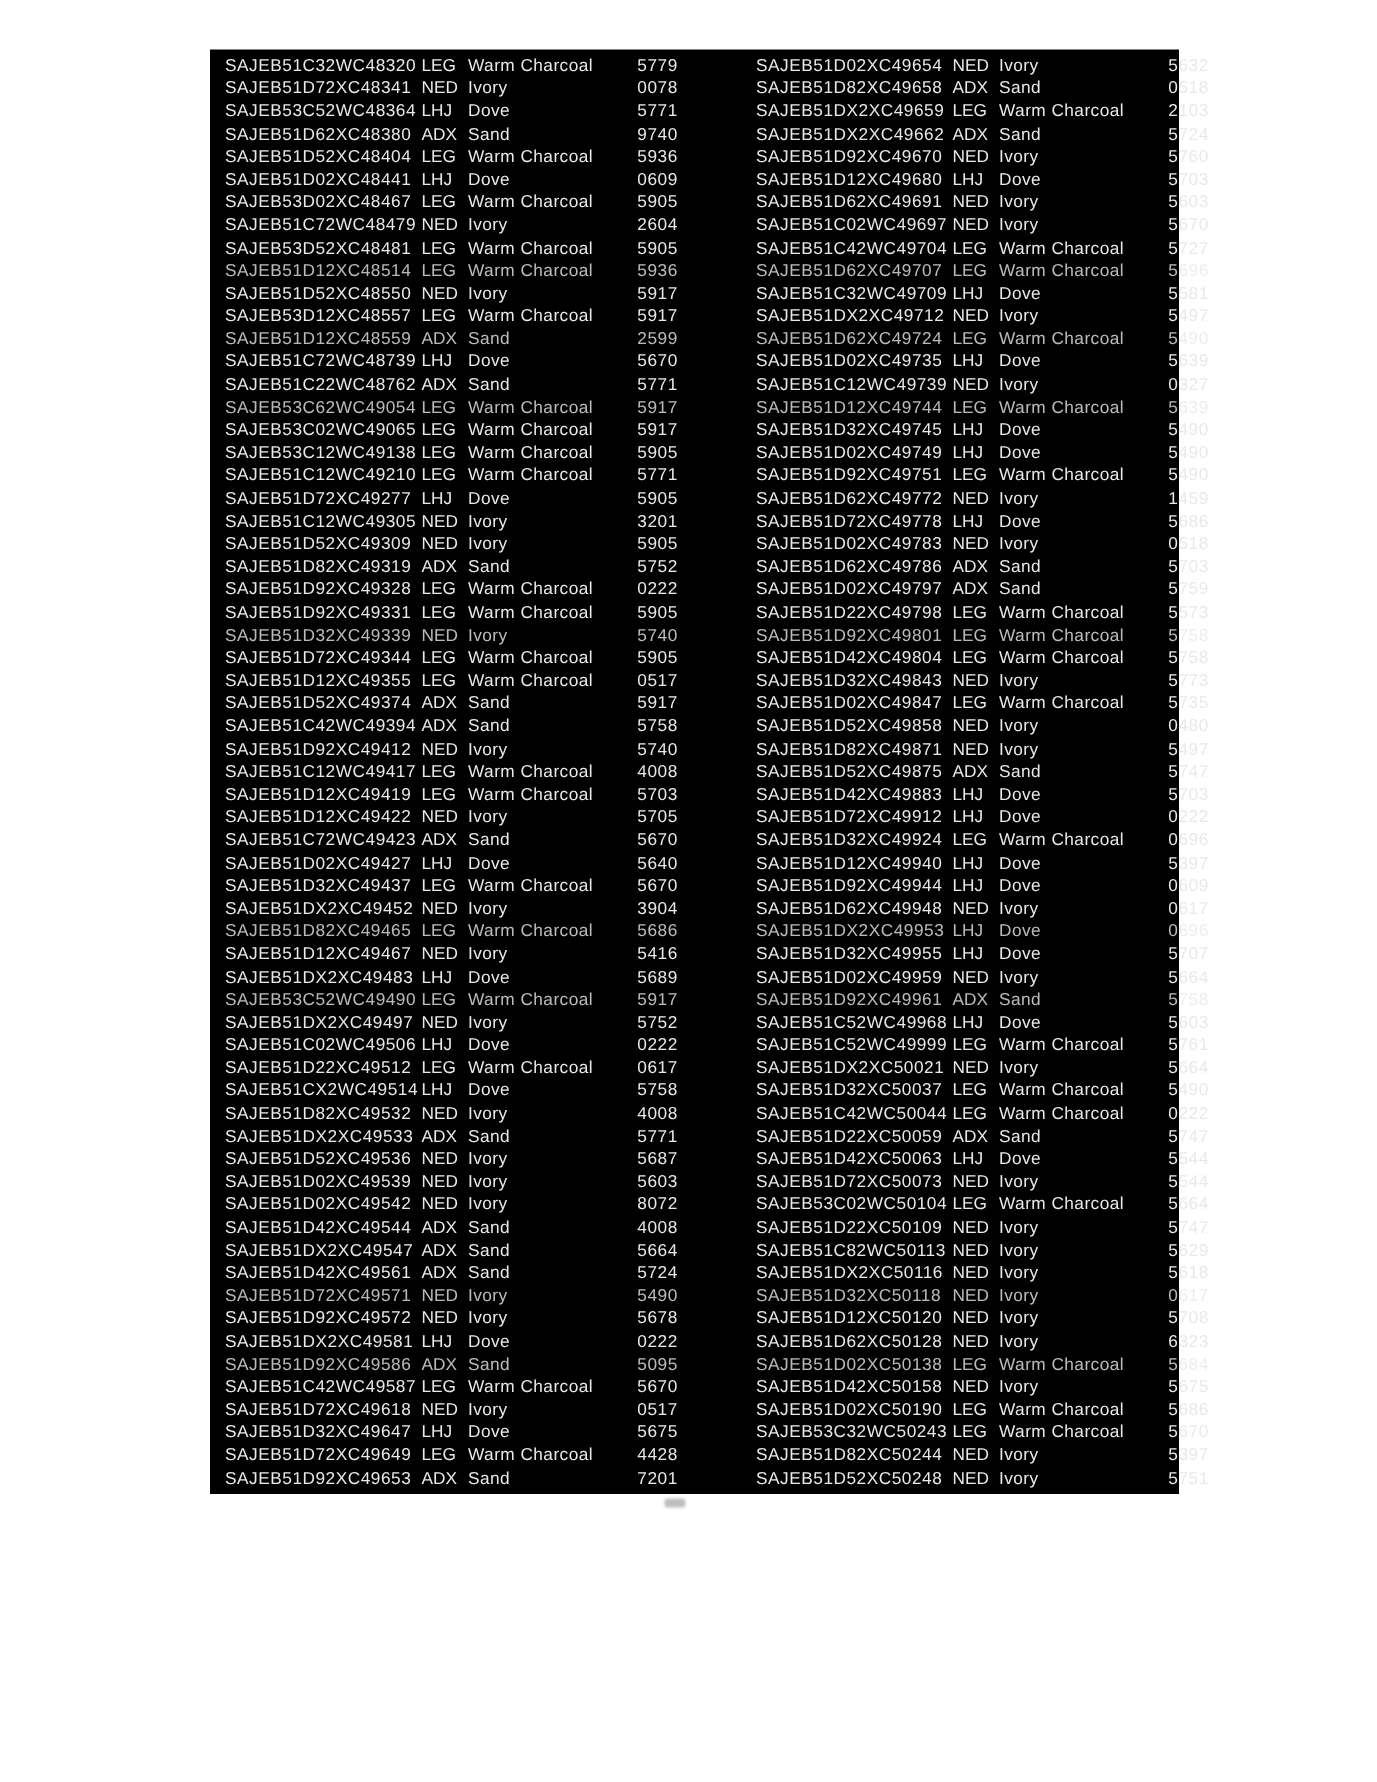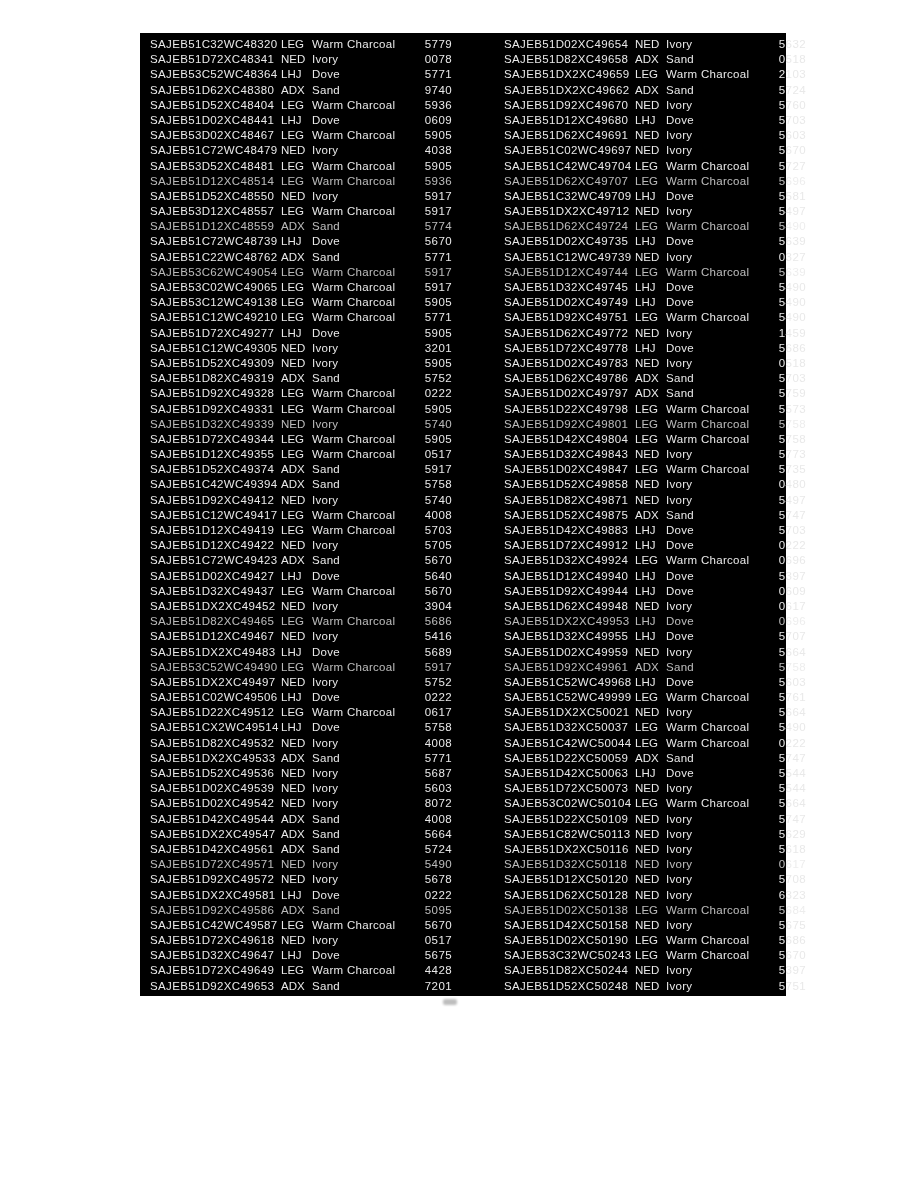--- a/index.html
+++ b/index.html
@@ -80,21 +80,21 @@
       <div class="row">
         <span class="vin">SAJEB53D02XC48467</span>
         <span class="code">LEG</span>
         <span class="color-name">Warm Charcoal</span>
         <span class="num">5905</span>
       </div>
       <div class="row">
         <span class="vin">SAJEB51C72WC48479</span>
         <span class="code">NED</span>
         <span class="color-name">Ivory</span>
-        <span class="num">4038</span>
+        <span class="num">2604</span>
       </div>
       <div class="row">
         <span class="vin">SAJEB53D52XC48481</span>
         <span class="code">LEG</span>
         <span class="color-name">Warm Charcoal</span>
         <span class="num">5905</span>
       </div>
       <div class="row">
         <span class="vin">SAJEB51D12XC48514</span>
         <span class="code">LEG</span>
@@ -110,21 +110,21 @@
       <div class="row">
         <span class="vin">SAJEB53D12XC48557</span>
         <span class="code">LEG</span>
         <span class="color-name">Warm Charcoal</span>
         <span class="num">5917</span>
       </div>
       <div class="row">
         <span class="vin">SAJEB51D12XC48559</span>
         <span class="code">ADX</span>
         <span class="color-name">Sand</span>
-        <span class="num">5774</span>
+        <span class="num">2599</span>
       </div>
       <div class="row">
         <span class="vin">SAJEB51C72WC48739</span>
         <span class="code">LHJ</span>
         <span class="color-name">Dove</span>
         <span class="num">5670</span>
       </div>
       <div class="row">
         <span class="vin">SAJEB51C22WC48762</span>
         <span class="code">ADX</span>

